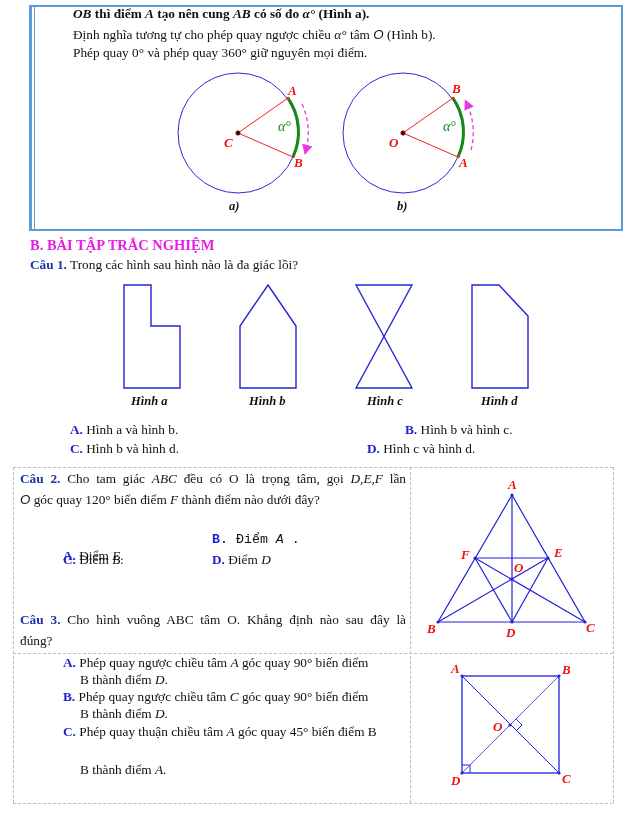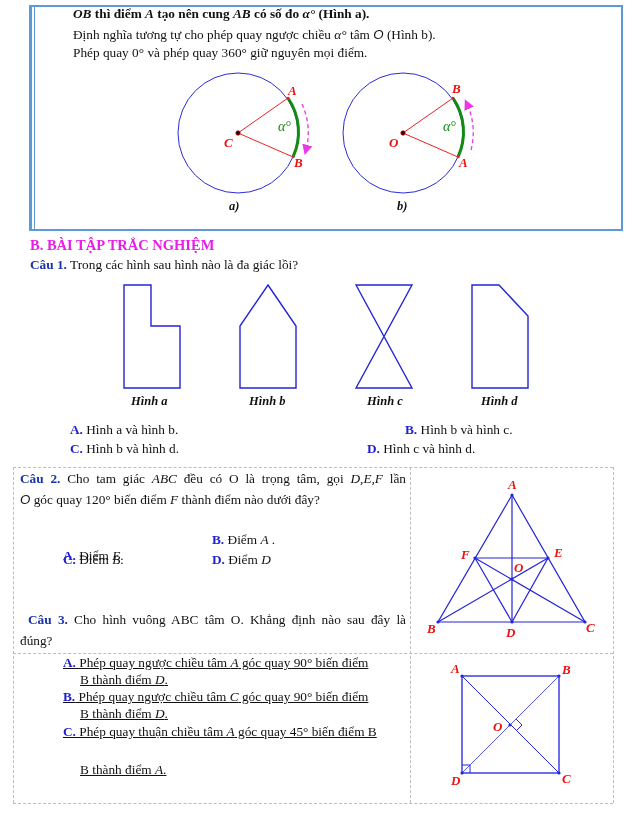--- a/index.html
+++ b/index.html
@@ -12,21 +12,21 @@
   .txt { white-space:nowrap; line-height:16px; }
   #topbox { left:29px; top:5px; width:592px; height:222px;
             border:2px solid #5b9bd5; border-left:none; box-sizing:content-box; }
   #topbox-leftbar { left:29px; top:5px; width:3px; height:226px; background:#5b9bd5; }
   #topbox-leftline { left:34px; top:5px; width:1px; height:226px; background:#5b9bd5; }
   #section-title { left:30px; top:237px; color:#e61ee6; font-weight:bold; font-size:14.5px; }
   .tbl-line-h { position:absolute; height:0; border-top:1px dashed #bdbdbd; }
   .tbl-line-v { position:absolute; width:0; border-left:1px dashed #bdbdbd; }
   .fig-caption { font-weight:bold; font-style:italic; font-size:12.5px; }
   .opt-row { position:absolute; line-height:16px; white-space:nowrap; }
-  .wrap-opt { position:absolute; width:335px; line-height:16.5px; text-align:justify;text-decoration:underline; }
+  .wrap-opt { position:absolute; width:335px; line-height:16.5px; text-align:justify; }
   .wrap-opt .cont { padding-left:17px; }
 </style>
 </head>
 <body>
 
 <div id="topbox" class="abs"></div>
 <div id="topbox-leftbar" class="abs"></div>
 <div id="topbox-leftline" class="abs"></div>
 
 <div class="abs txt" style="left:73px;top:6px;font-weight:bold;">
@@ -118,21 +118,21 @@
 <div class="tbl-line-v" style="left:410px;top:467px;height:336px;"></div>
 <div class="tbl-line-v" style="left:613px;top:467px;height:336px;"></div>
 
 <div class="abs" style="left:20px;top:468px;width:386px;line-height:21px;">
   <div style="text-align:justify;text-align-last:justify;white-space:nowrap;"><span class="lbl-blue">Câu 2.</span><span> Cho tam giác </span><span class="it">ABC</span><span> đều có O là trọng tâm, gọi </span><span class="it">D,E,F</span><span> lần</span></div>
   <div style="white-space:nowrap;"><span class="it" style="font-family:'Liberation Sans',sans-serif;">O</span><span> góc quay 120°  biến điểm </span><span class="it">F</span><span> thành điểm nào dưới đây?</span></div>
 </div>
 <div class="opt-row" style="left:63px;top:532px;margin-top:16px;">
   <span class="opt-blue">A.</span><span> Điểm </span><span class="it">E</span><span>.</span>
 </div>
-<div class="opt-row" style="left:212px;top:532px;">
+<div class="opt-row" style="left:212px;top:532px;font-family:Liberation Mono, monospace;">
   <span class="opt-blue">B.</span><span> Điểm </span><span class="it">A</span><span> .</span>
 </div>
 <div class="opt-row" style="left:63px;top:552px;">
   <span class="opt-blue">C.</span><span> Điểm </span><span class="it">B</span><span>.</span>
 </div>
 <div class="opt-row" style="left:212px;top:552px;">
   <span class="opt-blue">D.</span><span> Điểm </span><span class="it">D</span><span></span>
 </div>
 
 <svg class="abs" style="left:410px;top:460px;" width="210" height="195">
@@ -157,21 +157,21 @@
 </svg>
 <div class="abs it" style="left:508px;top:477px;color:#ee1111;font-weight:bold;font-size:13px;">A</div>
 <div class="abs it" style="left:427px;top:621px;color:#ee1111;font-weight:bold;font-size:13px;">B</div>
 <div class="abs it" style="left:586px;top:620px;color:#ee1111;font-weight:bold;font-size:13px;">C</div>
 <div class="abs it" style="left:506px;top:625px;color:#ee1111;font-weight:bold;font-size:13px;">D</div>
 <div class="abs it" style="left:554px;top:545px;color:#ee1111;font-weight:bold;font-size:13px;">E</div>
 <div class="abs it" style="left:461px;top:547px;color:#ee1111;font-weight:bold;font-size:13px;">F</div>
 <div class="abs it" style="left:514px;top:560px;color:#ee1111;font-weight:bold;font-size:13px;">O</div>
 
 <div class="abs" style="left:20px;top:609px;width:386px;line-height:21px;">
-  <div style="white-space:nowrap;text-align:justify;text-align-last:justify;margin-left:8px;"><span class="lbl-blue">Câu 3.</span><span> Cho hình vuông ABC  tâm O. Khẳng định nào sau đây là</span></div>
+  <div style="white-space:nowrap;text-align:justify;text-align-last:justify;"><span class="lbl-blue">Câu 3.</span><span> Cho hình vuông ABC  tâm O. Khẳng định nào sau đây là</span></div>
   <div>đúng?</div>
 </div>
 
 <div class="wrap-opt" style="left:63px;top:655px;">
   <div style="white-space:nowrap;"><span class="opt-blue">A.</span><span> Phép quay ngược chiều tâm </span><span class="it">A</span><span> góc quay 90°  biến điểm</span></div>
   <div class="cont" style="white-space:nowrap;"><span>B thành điểm </span><span class="it">D</span><span>.</span></div>
 </div>
 <div class="wrap-opt" style="left:63px;top:689px;">
   <div style="white-space:nowrap;"><span class="opt-blue">B.</span><span> Phép quay ngược chiều tâm </span><span class="it">C</span><span> góc quay 90°  biến điểm</span></div>
   <div class="cont" style="white-space:nowrap;"><span>B thành điểm </span><span class="it">D</span><span>.</span></div>

